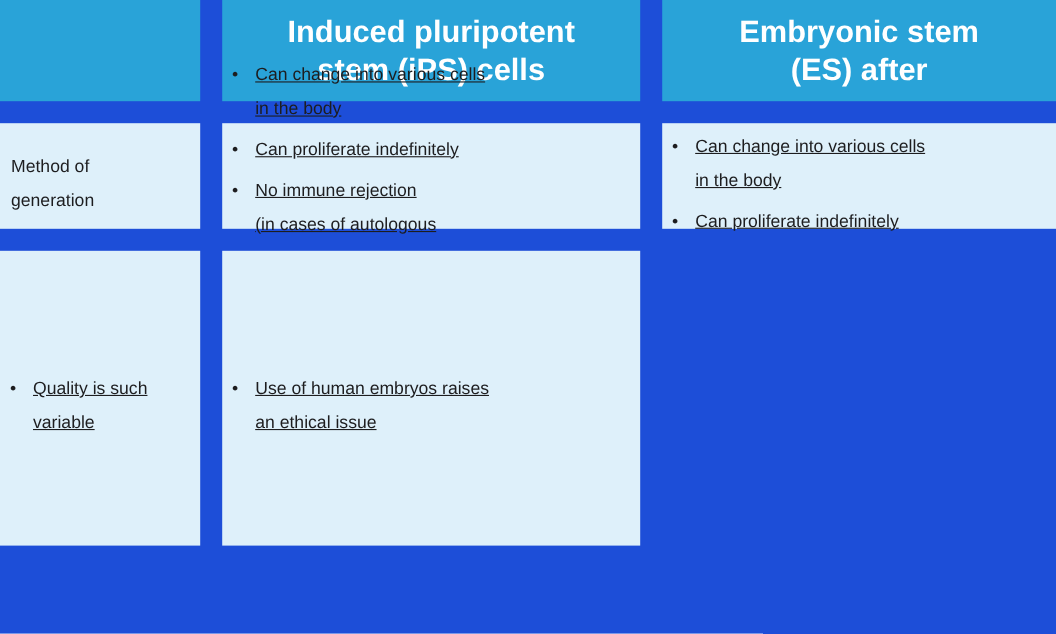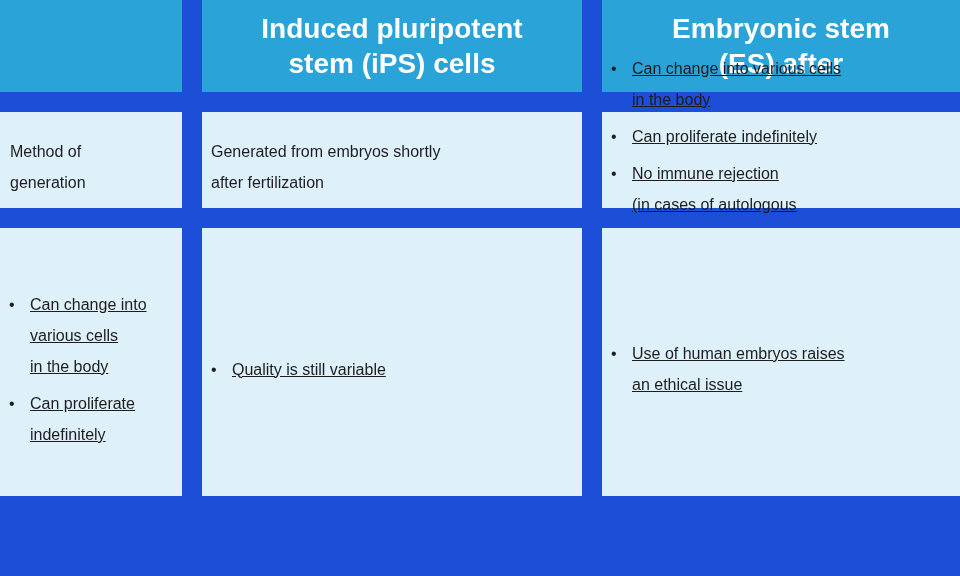--- a/index.html
+++ b/index.html
@@ -78,24 +78,20 @@
   </div>
   <div class="cell head">
     <span>Embryonic stem
 (ES) after</span>
   </div>
 
   <div class="cell body label-cell">
     <span>Method of
 generation</span>
   </div>
-  <div class="cell body">
-    <span>Generated from embryos shortly
-after fertilization</span>
-  </div>
 
   <div class="cell body">
     <div class="bullets">
       <div class="bullet-item">
         <span class="dot">•</span>
         <span class="bt">Can change into various cells
 in the body</span>
       </div>
       <div class="bullet-item">
         <span class="dot">•</span>
@@ -121,21 +117,21 @@
         <span class="dot">•</span>
         <span class="bt">Can proliferate indefinitely</span>
       </div>
     </div>
   </div>
 
   <div class="cell body">
     <div class="bullets">
       <div class="bullet-item">
         <span class="dot">•</span>
-        <span class="bt">Quality is still variable</span>
+        <span class="bt">Quality is such variable</span>
       </div>
     </div>
   </div>
   <div class="cell body">
     <div class="bullets">
       <div class="bullet-item">
         <span class="dot">•</span>
         <span class="bt">Use of human embryos raises
 an ethical issue</span>
       </div>

